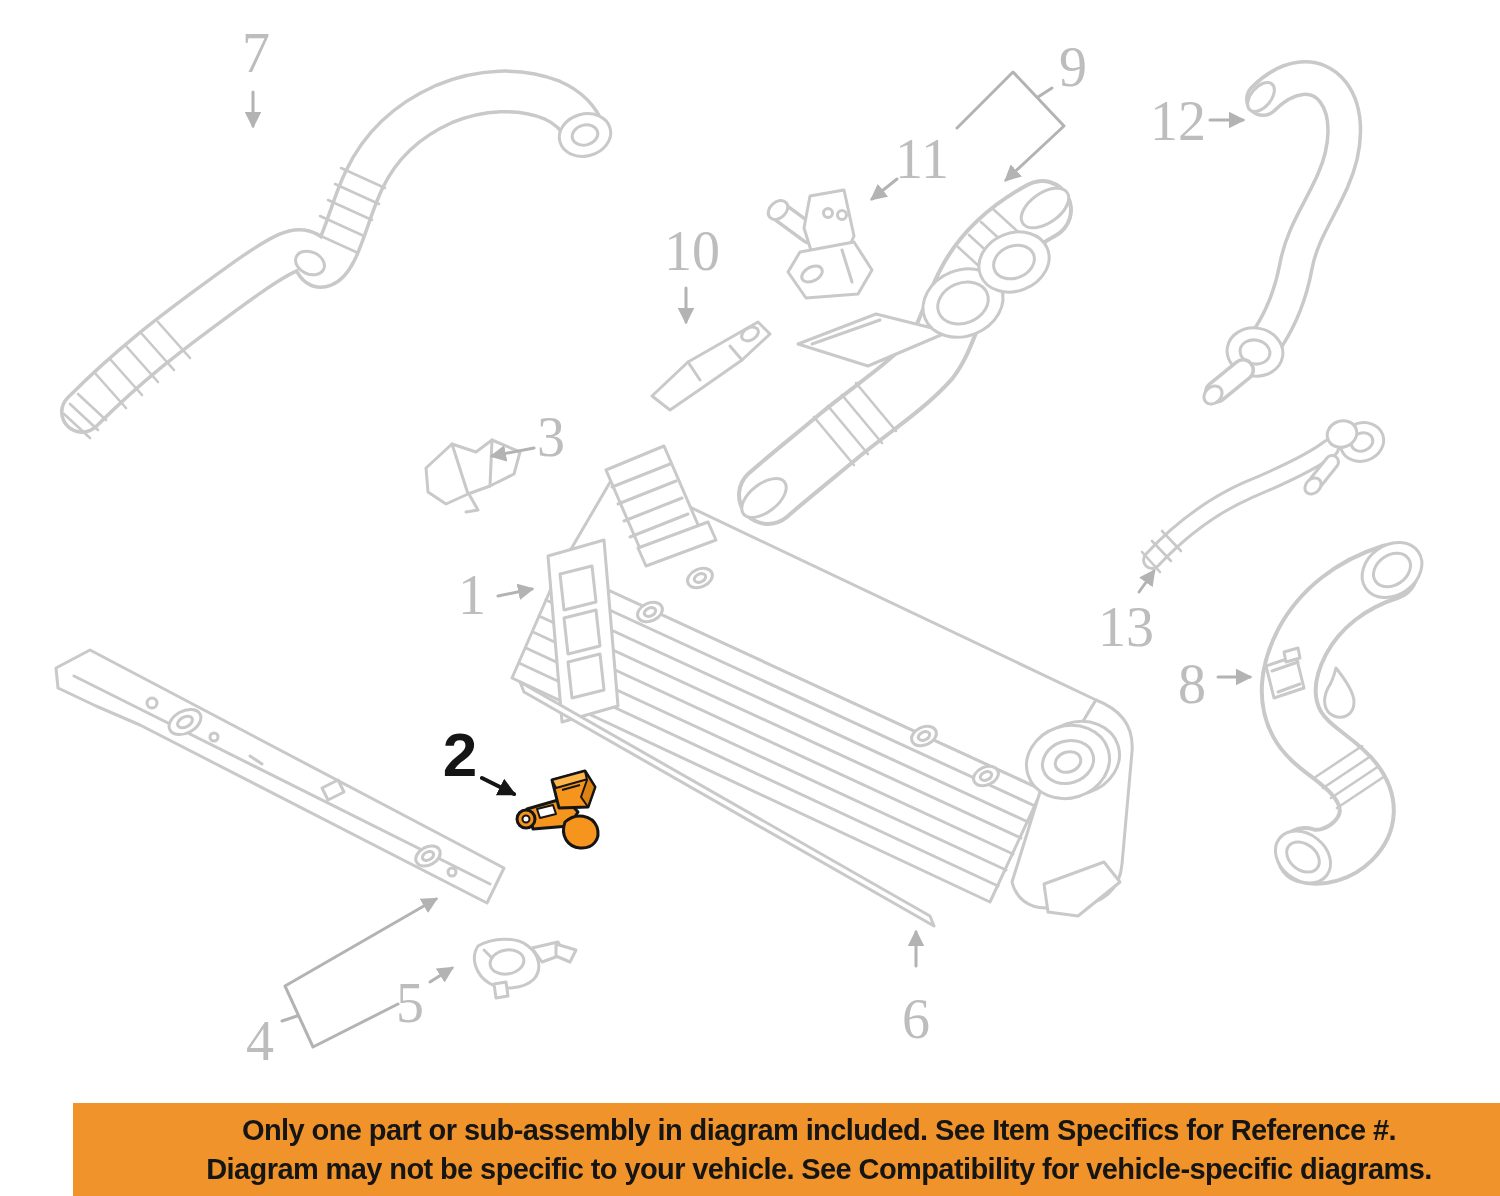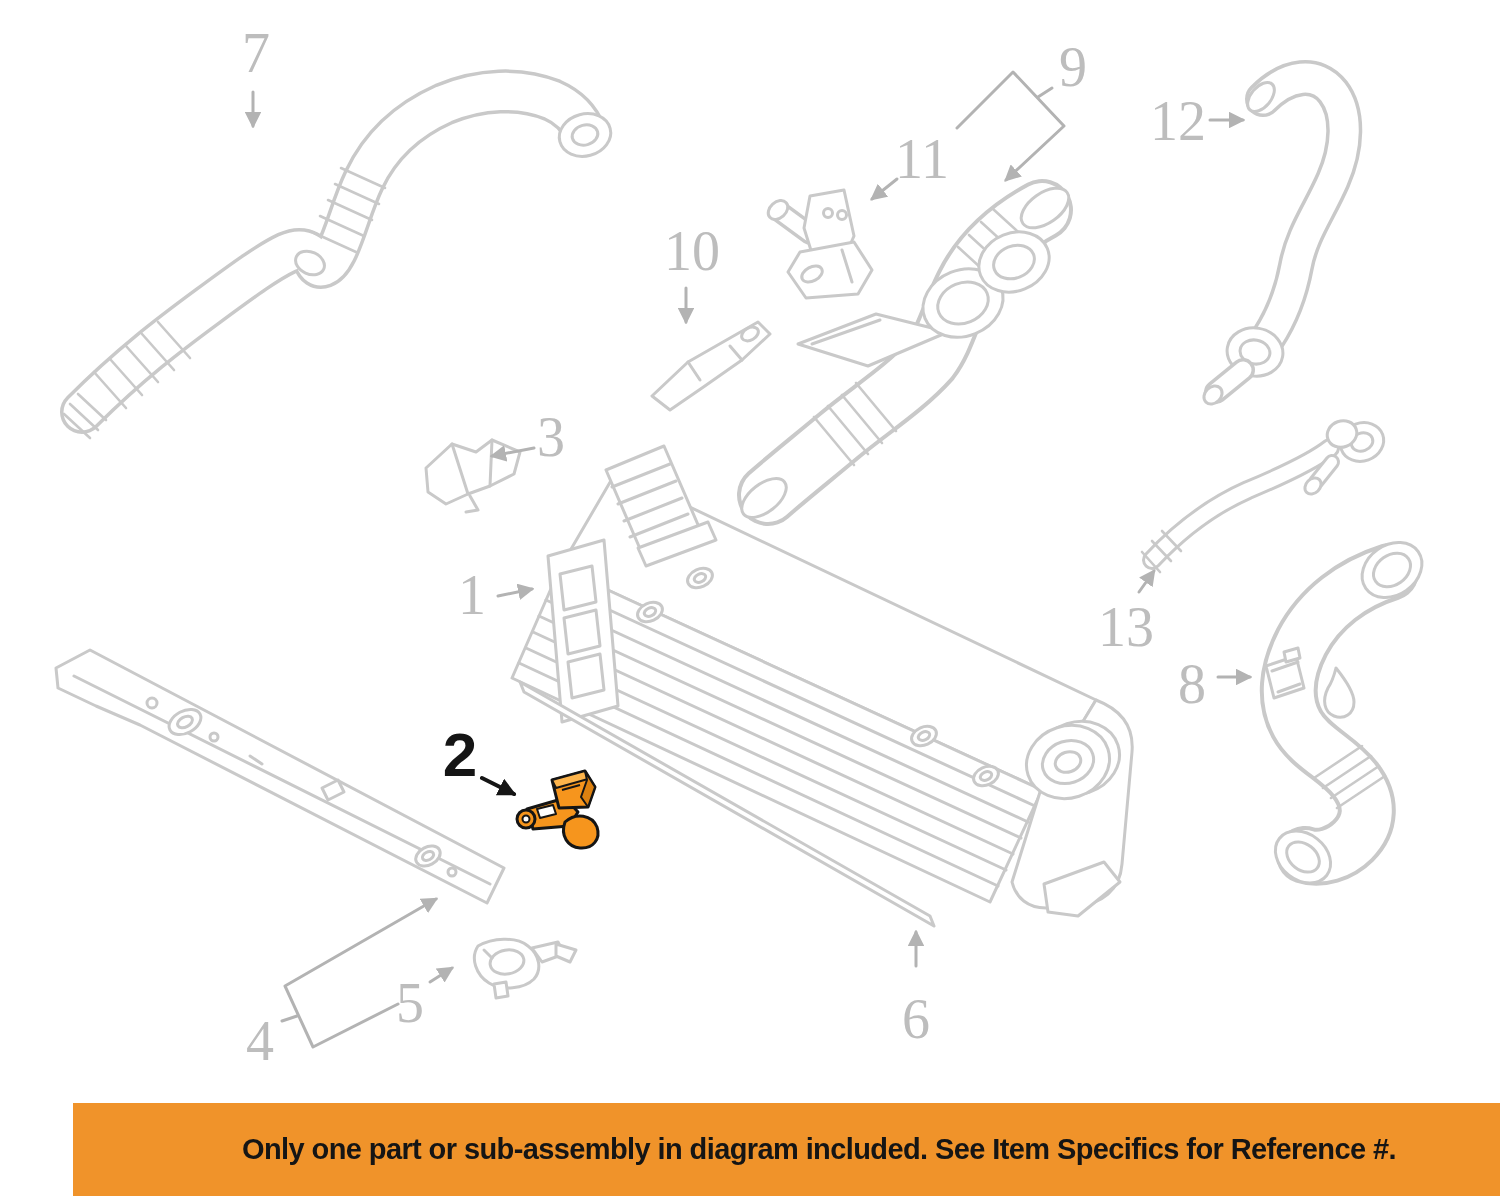--- a/index.html
+++ b/index.html
@@ -247,14 +247,15 @@
     <text class="co" x="1192" y="703">8</text>
     <text class="co" x="410" y="1022">5</text>
     <text class="co" x="260" y="1060">4</text>
     <text class="co" x="916" y="1038">6</text>
     <text class="co2" x="460" y="776">2</text>
   </g>
 </svg>
 
   <div class="banner">
     <span>Only one part or sub-assembly in diagram included. See Item Specifics for Reference #.</span>
+    <span>Diagram may not be specific to your vehicle. See Compatibility for vehicle-specific diagrams.</span>
   </div>
 </div>
 
 </body></html>

